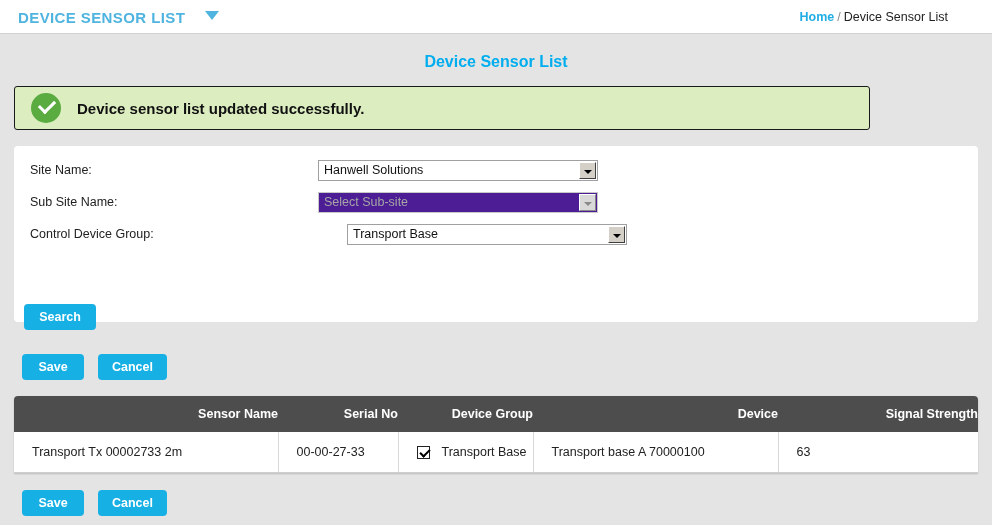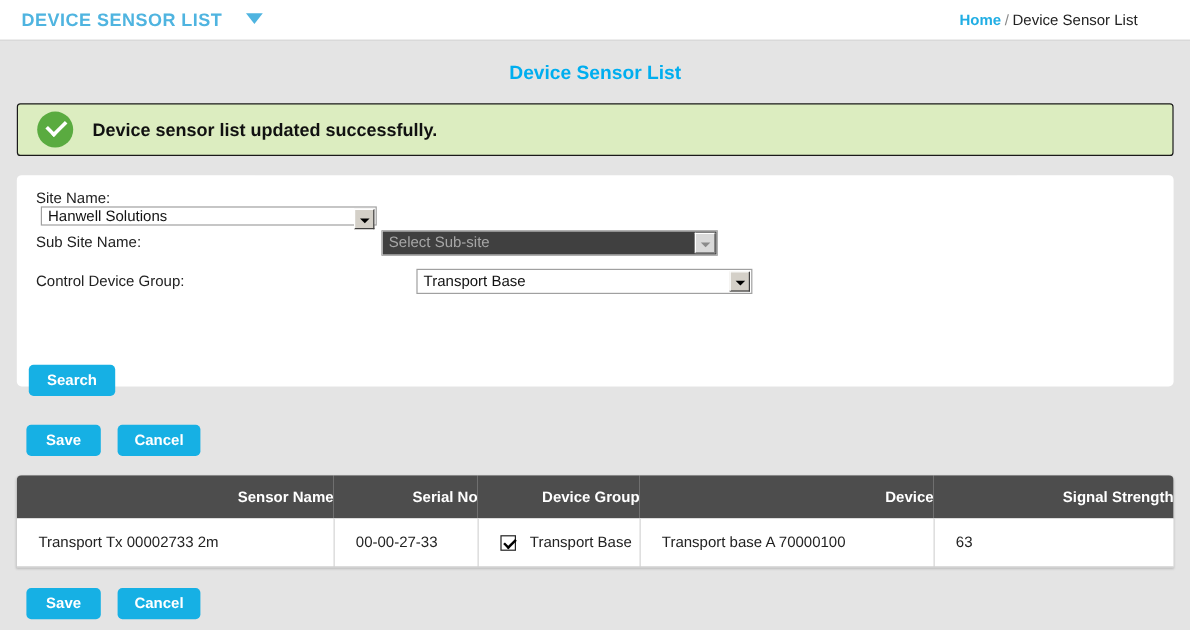--- a/index.html
+++ b/index.html
@@ -48,21 +48,21 @@
   .page-heading {
     position: absolute; top: 53px; left: 0;
     width: 992px; text-align: center;
     font-size: 16px; font-weight: bold;
     color: #00aeef;
   }
 
   
   .alert {
     position: absolute; left: 14px; top: 86px;
-    width: 964px; height: 44px;
+    width: 856px; height: 44px;
     background: #dcedc0;
     border: 1px solid #1a1a1a;
     border-radius: 3px;
     display: flex; align-items: center;
   }
   .alert-icon {
     margin-left: 16px;
     width: 30px; height: 30px;
     border-radius: 50%;
     background: #5aab40;
@@ -121,21 +121,21 @@
     border-bottom: 1px solid #404040;
   }
   .sel .sel-btn:after {
     content: "";
     position: absolute; left: 4px; top: 7px;
     width: 0; height: 0;
     border-left: 4px solid transparent;
     border-right: 4px solid transparent;
     border-top: 4px solid #000;
   }
-  .sel.disabled { border-color: #c8c8c8; background: #404040; }
+  .sel.disabled { border-color: #c8c8c8; background: #4c1d95; }
   .sel.disabled .sel-val { color: #a6a6a6; }
   .sel.disabled .sel-btn { background: #d9d9d9; border-right-color:#888; border-bottom-color:#888; }
   .sel.disabled .sel-btn:after { border-top-color: #8a8a8a; }
 
   
   .btn {
     display: inline-flex; align-items: center; justify-content: center;
     background: #16b0e4;
     color: #ffffff;
     font-size: 12.5px; font-weight: bold;
@@ -216,21 +216,21 @@
 
   <div class="page-heading">Device Sensor List</div>
 
   <div class="alert">
     <div class="alert-icon"></div>
     <div class="alert-text">Device sensor list updated successfully.</div>
   </div>
 
   <div class="panel">
 
-    <div class="field-row" style="top:12px;flex-direction:column;">
+    <div class="field-row" style="top:12px;">
       <div class="field-label">Site Name:</div>
       <div class="sel">
         <span class="sel-val">Hanwell Solutions</span>
         <span class="sel-btn"></span>
       </div>
     </div>
 
     <div class="field-row" style="top:44px;">
       <div class="field-label">Sub Site Name:</div>
       <div class="sel disabled">

